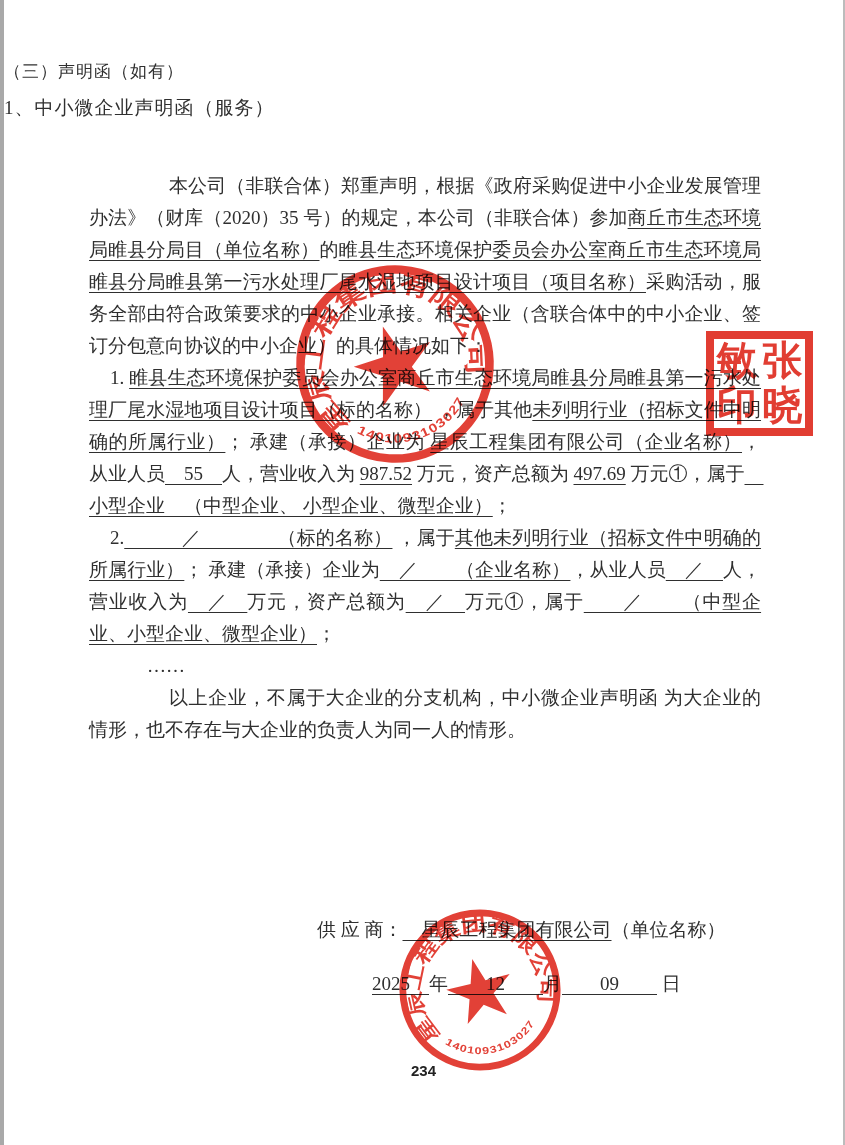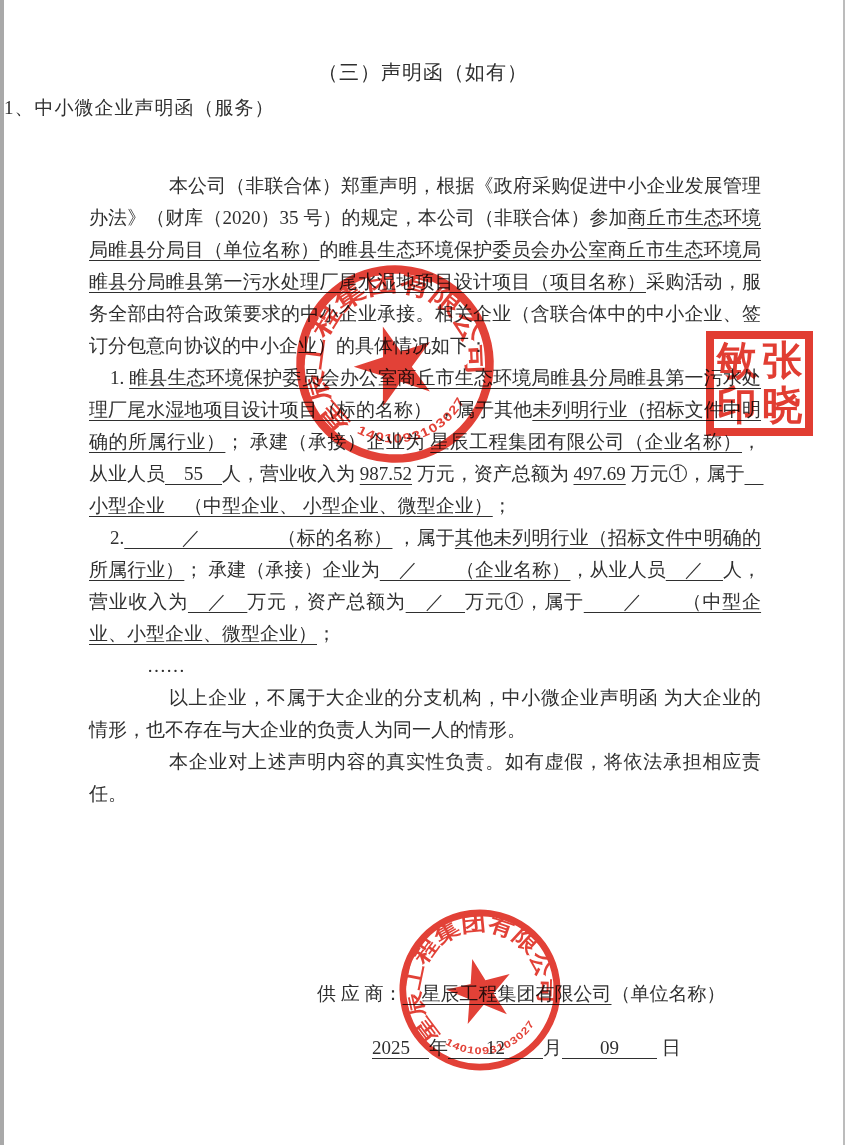--- a/index.html
+++ b/index.html
@@ -13,22 +13,21 @@
     background: #fff;
     border-left: 4px solid #a9a9a9;
     border-right: 2px solid #bcbcbc;
     overflow: hidden;
     font-family: "Liberation Serif", "DejaVu Serif", serif;
     color: #2f2f2f;
   }
 
   .doc-title {
     margin: 60px 1px 0 0;
-    text-align: center;
-    font-size: 20px;
+    font-size: 17px;
     line-height: 24px;
     font-weight: normal;
     letter-spacing: 1px;
   }
   .doc-subtitle {
     margin: 12px 0 0 0;
     text-align: left;
     font-size: 19px;
     line-height: 24px;
     font-weight: normal;
@@ -101,21 +100,20 @@
 
   <h1 class="doc-title">（三）声明函（如有）</h1>
   <h2 class="doc-subtitle">1、中小微企业声明函（服务）</h2>
 
   <div class="body">
     <p class="para p-intro"><span>本公司（非联合体）郑重声明，根据《政府采购促进中小企业发展管理办法》（财库（2020）35 号）的规定，本公司（非联合体）参加</span><span class="ul">商丘市生态环境局睢县分局目（单位名称）</span><span>的</span><span class="ul">睢县生态环境保护委员会办公室商丘市生态环境局睢县分局睢县第一污水处理厂尾水湿地项目设计项目（项目名称）</span><span>采购活动，服务全部由符合政策要求的中小企业承接。相关企业（含联合体中的中小企业、签订分包意向协议的中小企业）的具体情况如下：</span></p>
     <p class="para p-item"><span>1. </span><span class="ul">睢县生态环境保护委员会办公室商丘市生态环境局睢县分局睢县第一污水处理厂尾水湿地项目设计项目（标的名称）</span><span> ，属于其他</span><span class="ul">未列明行业（招标文件中明确的所属行业）</span><span>； 承建（承接）企业为 </span><span class="ul">星辰工程集团有限公司（企业名称）</span><span>，从业人员</span><span class="ul">　55　</span><span>人，营业收入为 </span><span class="ul">987.52</span><span> 万元，资产总额为 </span><span class="ul">497.69</span><span> 万元①，属于</span><span class="ul">　小型企业　（中型企业、 小型企业、微型企业）</span><span>；</span></p>
     <p class="para p-item"><span>2.</span><span class="ul">　　　／　　　　（标的名称）</span><span> ，属于</span><span class="ul">其他未列明行业（招标文件中明确的所属行业）</span><span>； 承建（承接）企业为</span><span class="ul">　／　　（企业名称）</span><span>，从业人员</span><span class="ul">　／　</span><span>人，营业收入为</span><span class="ul">　／　</span><span>万元，资产总额为</span><span class="ul">　／　</span><span>万元①，属于</span><span class="ul">　　／　　（中型企业、小型企业、微型企业）</span><span>；</span></p>
     <p class="para p-ellipsis">……</p>
     <p class="para p-final">以上企业，不属于大企业的分支机构，中小微企业声明函 为大企业的情形，也不存在与大企业的负责人为同一人的情形。</p>
-    <p class="para p-final">本企业对上述声明内容的真实性负责。如有虚假，将依法承担相应责任。</p>
 
     <p class="para supplier"><span>供 应 商：</span><span class="ul">　星辰工程集团有限公司</span><span>（单位名称）</span></p>
     <p class="para dateline"><span class="ul">2025　</span><span>年</span><span class="ul">　　12　　</span><span>月</span><span class="ul">　　09　　</span><span>  日</span></p>
   </div>
 
   <div class="stamp-round" id="stamp-main">
     <svg viewBox="0 0 220 220">
       <circle cx="110" cy="110" r="101" fill="none" stroke="var(--seal)" stroke-width="9"></circle>
       <path id="arc-name-1" d="M 46.1 154.7 A 78 78 0 1 1 173.9 154.7" fill="none"></path>
       <text class="seal-name" font-size="26">
@@ -144,14 +142,15 @@
     </svg>
   </div>
 
   <div class="seal-square">
       <span>敏</span>
       <span>张</span>
       <span>印</span>
       <span>晓</span>
     </div>
 
+  <div class="pagenum">234</div>
 
 </div>
 
 </body></html>

